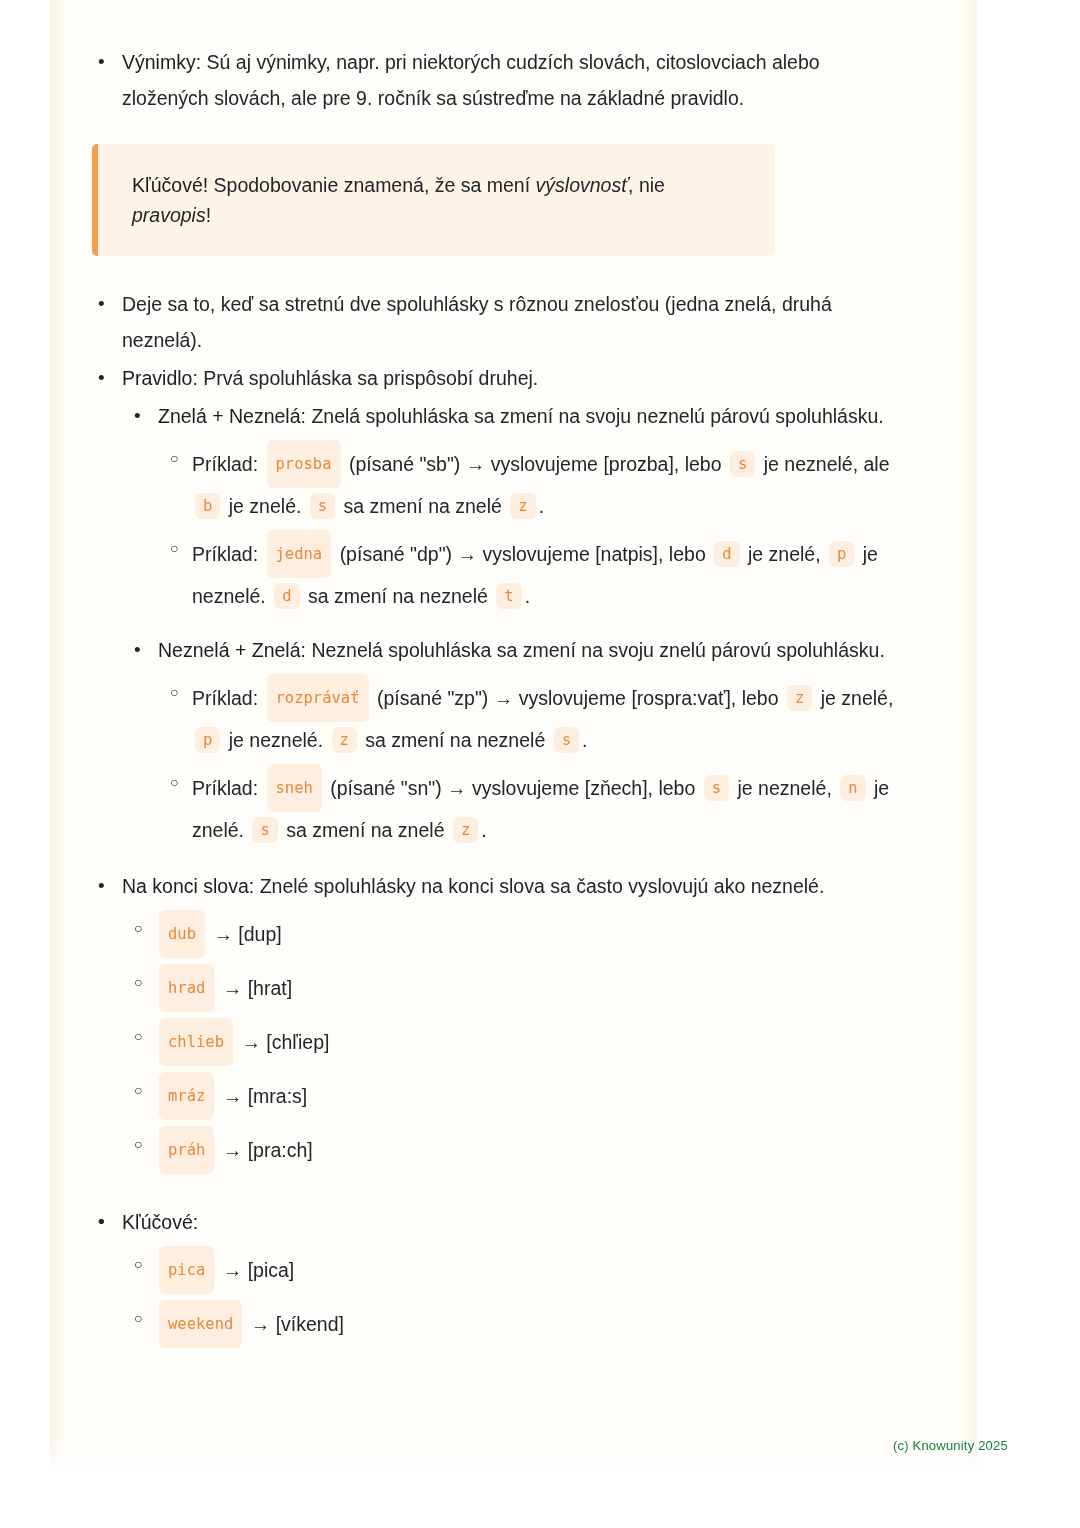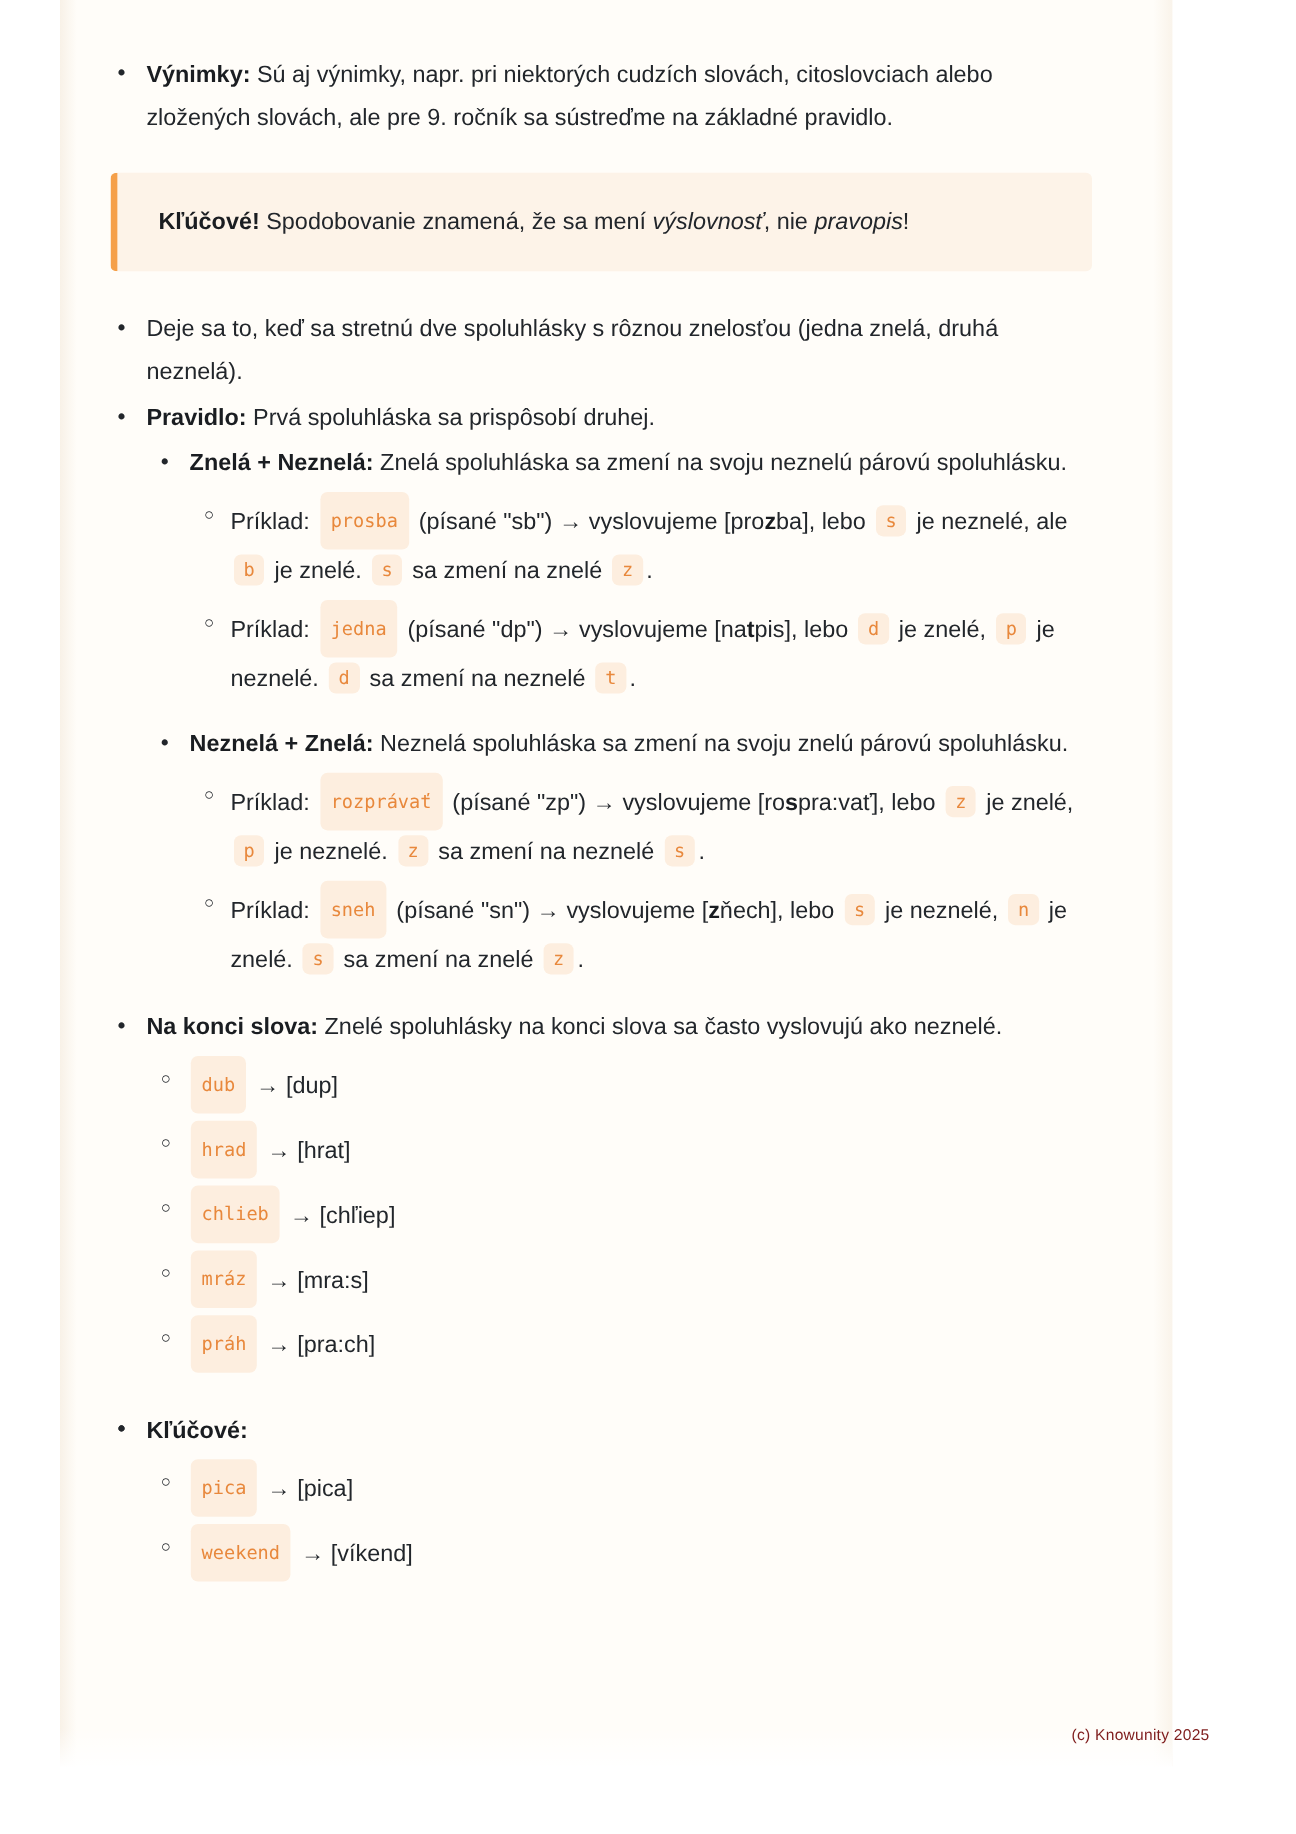--- a/index.html
+++ b/index.html
@@ -113,38 +113,38 @@
   ul.lvl3 > li > .marker {
     position: absolute;
     left: 12px;
     top: 0;
     font-size: 14px;
     line-height: 37px;
     color: #22262b;
   }
   .tight > li { margin-top: 10px; }
 
-  strong { font-weight: 700; color: #1a1d21; }
+  strong { font-weight: 400; color: #1a1d21; }
   em { font-style: italic; }
 
   
   .sec-head {
     font-size: 30px;
     font-weight: 700;
     color: #fbeadb;
     letter-spacing: .1px;
     margin: 30px 0 0 2px;
     line-height: 42px;
   }
 
   
   .callout {
     position: relative;
     margin: 28px 0 0 2px;
-    width: 818px;
+    width: 683px;
     background: #fdf3e8;
     border-left: 6px solid #f5a04a;
     border-radius: 5px;
     padding: 26px 26px 26px 34px;
     box-sizing: border-box;
     font-size: 19.5px;
     line-height: 30px;
   }
 
   
@@ -162,21 +162,21 @@
     white-space: nowrap;
   }
   .chip.sm { padding: 4px 8px; }
 
   
   .watermark {
     position: absolute;
     left: 893px;
     top: 1438px;
     font-size: 13px;
-    color: #7f1d1d;
+    color: #15803d;
     letter-spacing: .2px;
   }
   .arrow { font-size: 19.5px; }
 </style>
 </head>
 <body>
 
 <div class="page-wrap">
   <div class="sheet"></div>
   <div class="sheet-edge-left"></div>

